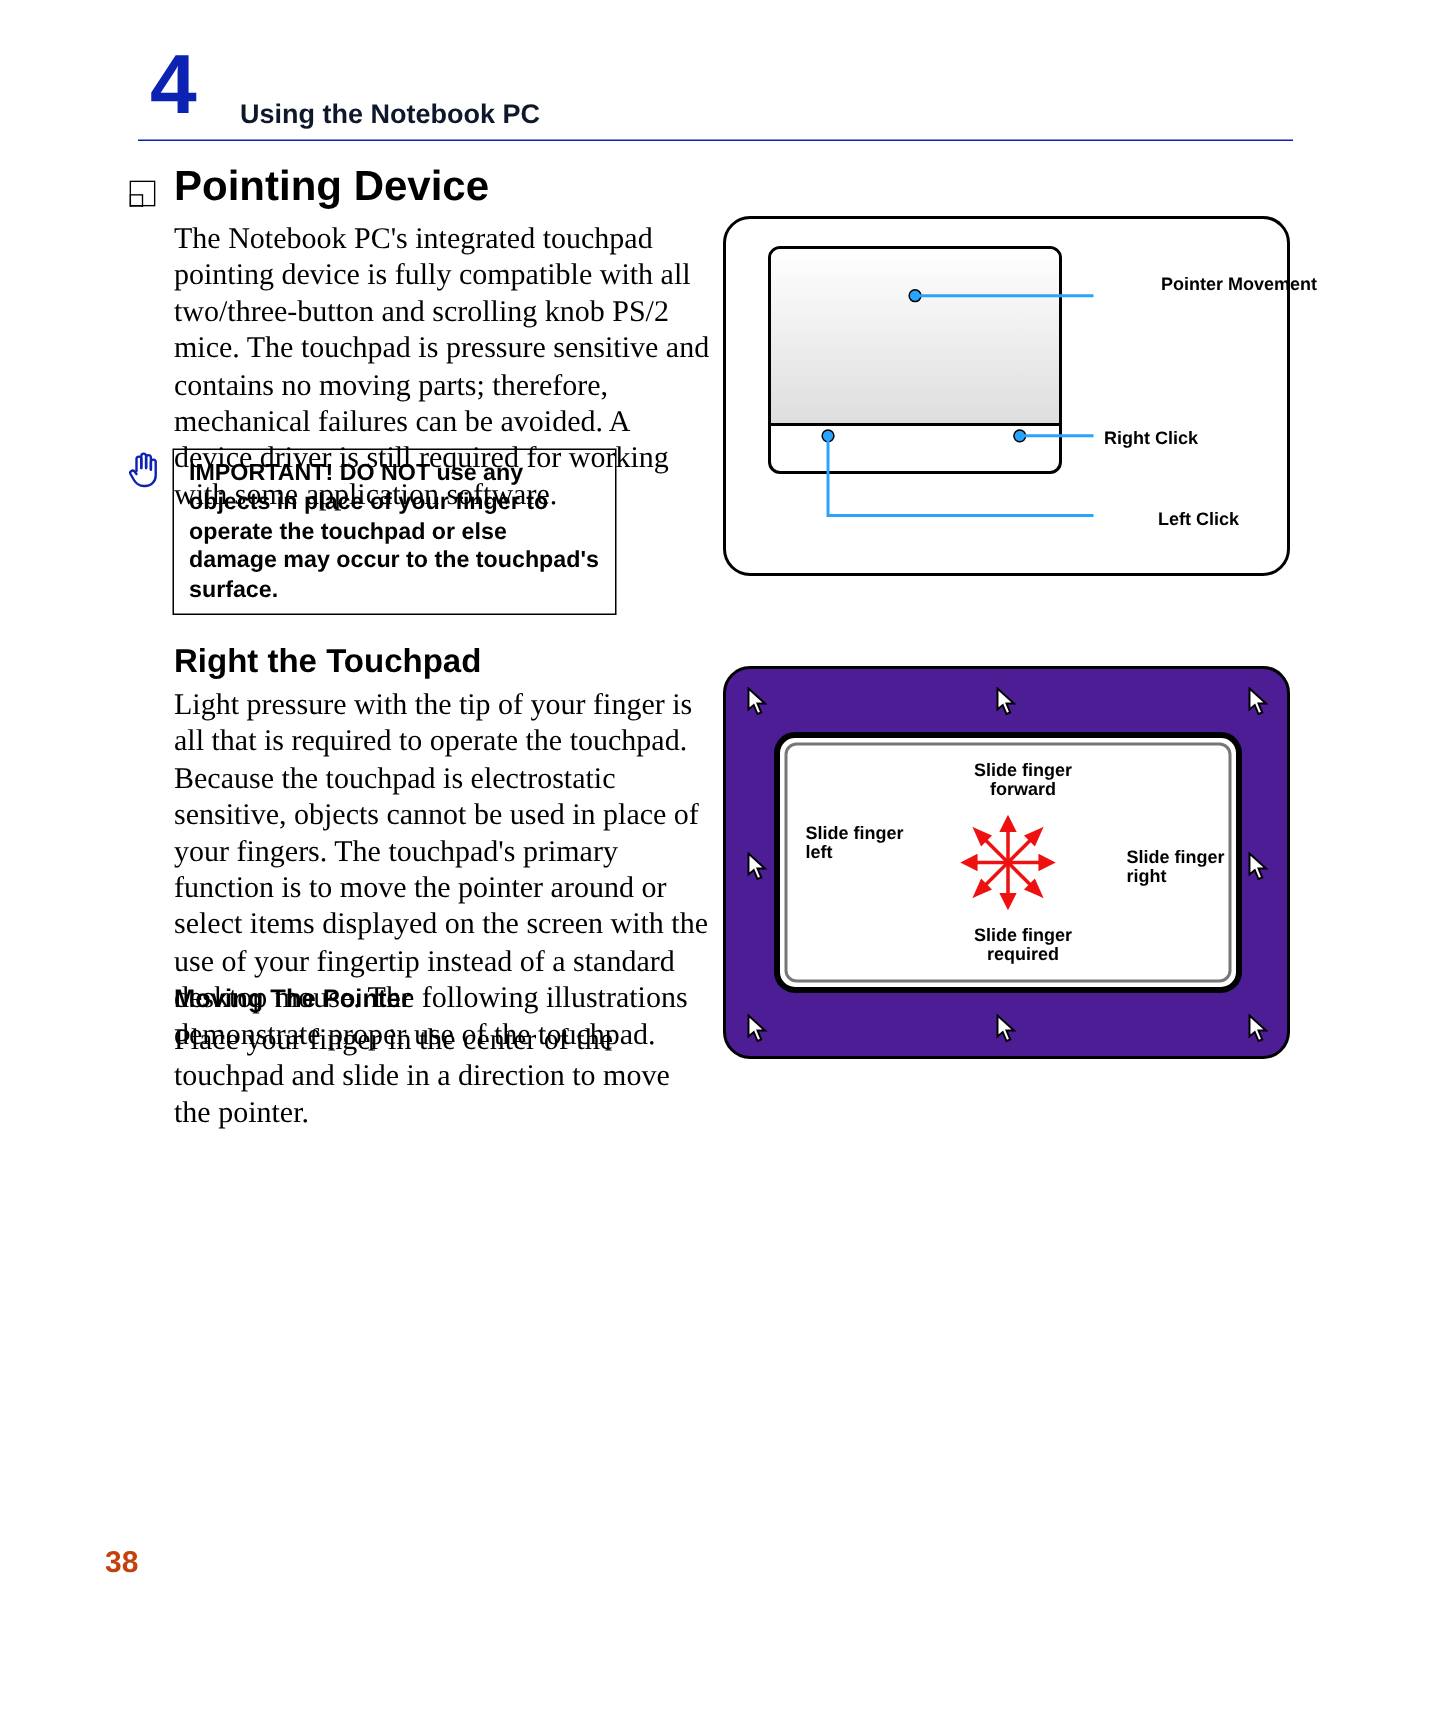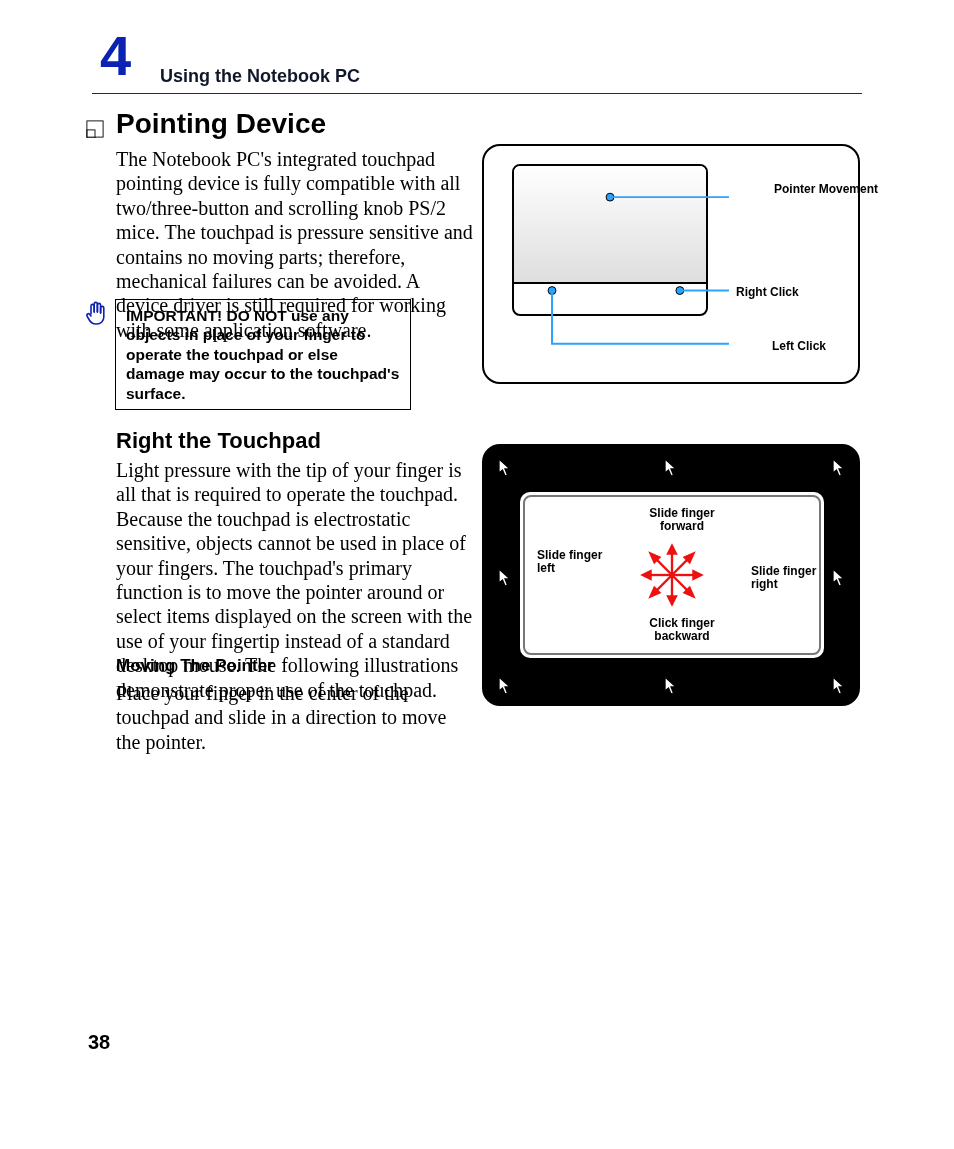--- a/index.html
+++ b/index.html
@@ -66,23 +66,23 @@
     font-family: "Times New Roman", Times, serif;
     font-size: 20px;
     line-height: 1.22;
     color: #000;
     margin: 0;
     text-align: left;
   }
 
   .pg {
     position: absolute;
-    left: 88px;
+    left: 70px;
     bottom: 95px;
-    color: #000000;
+    color: #c2410c;
     font-family: Arial, Helvetica, sans-serif;
     font-weight: bold;
     font-size: 20px;
   }
 
   
   .title-glyph {
     position: absolute;
     left: 86px;
     top: 120px;
@@ -172,21 +172,21 @@
   
   .fig2 {
     position: absolute;
     left: 482px;
     top: 444px;
     width: 378px;
     height: 262px;
     border: 2px solid #000;
     border-radius: 18px;
     box-sizing: border-box;
-    background: #000000;
+    background: #4c1d95;
   }
   .fig2 .pad {
     position: absolute;
     left: 32px;
     top: 42px;
     width: 312px;
     height: 174px;
     border: 4px solid #000;
     border-radius: 14px;
     box-sizing: border-box;
@@ -299,21 +299,21 @@
                   <polygon points="-22,-22 -13,-18 -18,-13"></polygon>
                 <line x1="0" y1="0" x2="17" y2="17"></line>
                   <polygon points="22,22 13,18 18,13"></polygon>
                 <line x1="0" y1="0" x2="-17" y2="17"></line>
                   <polygon points="-22,22 -13,18 -18,13"></polygon>
               </g>
             </g>
           </g>
         </svg>
         <div class="lab" style="left:112px;top:10px;width:90px;text-align:center;">Slide finger forward</div>
-        <div class="lab" style="left:112px;top:120px;width:90px;text-align:center;">Click finger backward</div>
+        <div class="lab" style="left:112px;top:120px;width:90px;text-align:center;">Slide finger required</div>
         <div class="lab" style="left:12px;top:52px;width:80px;">Slide finger left</div>
         <div class="lab" style="left:226px;top:68px;width:80px;">Slide finger right</div>
       </div>
     </div>
 
     <svg class="cursor" style="left:14px;top:12px;" viewBox="0 0 14 20">
         <path d="M1 1 L1 15 L4.5 12 L7 18 L9.5 17 L7 11 L12 11 Z" fill="#fff" stroke="#000" stroke-width="1.3"></path>
       </svg>
     <svg class="cursor" style="left:180px;top:12px;" viewBox="0 0 14 20">
         <path d="M1 1 L1 15 L4.5 12 L7 18 L9.5 17 L7 11 L12 11 Z" fill="#fff" stroke="#000" stroke-width="1.3"></path>

